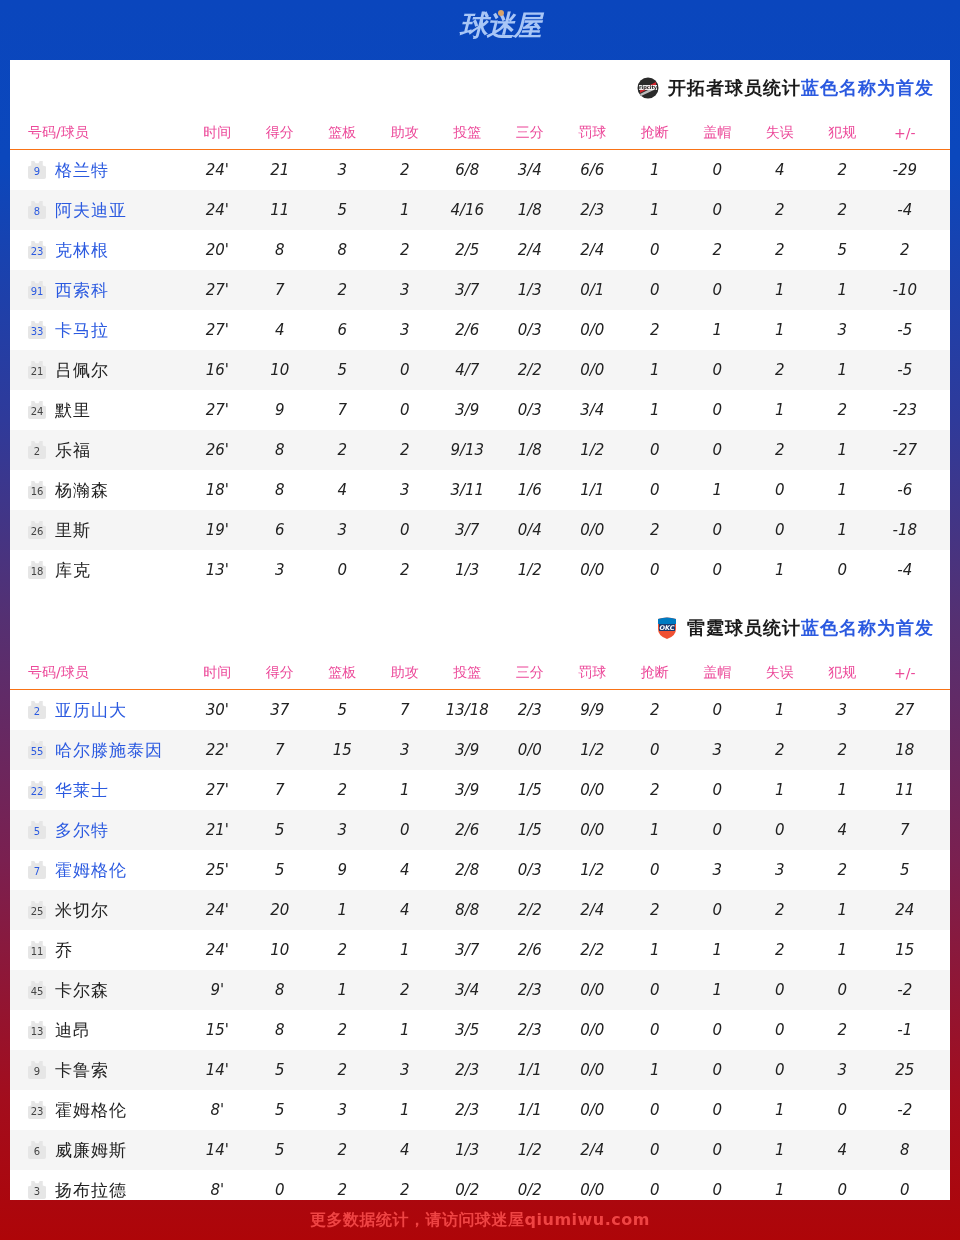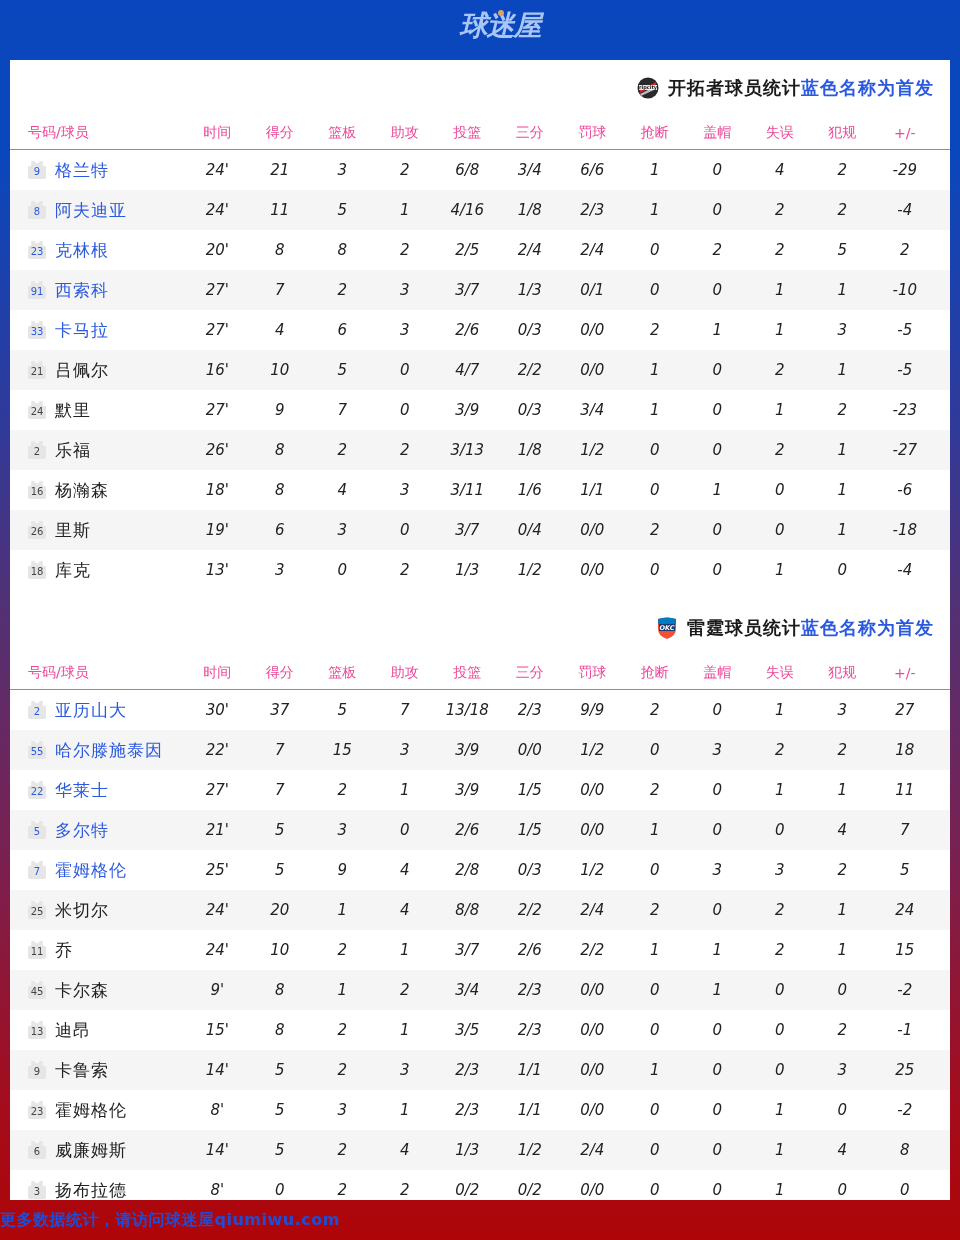--- a/index.html
+++ b/index.html
@@ -63,22 +63,22 @@
     margin-right: 9px;
     clip-path: polygon(18% 0, 35% 0, 42% 12%, 58% 12%, 65% 0, 82% 0, 82% 25%, 100% 30%, 100% 100%, 0 100%, 0 30%, 18% 25%);
     border-radius: 2px;
     padding-top: 2px;
   }
   .jersey.starter { color: #2b5ae0; }
   .pname { font-size: 17px; color: #222; font-style: normal; letter-spacing: 1px; }
   .pname.starter { color: #2b5ae0; }
   .footer {
     position: absolute; top: 1200px; left: 0; width: 960px; height: 40px;
-    display: flex; align-items: center; justify-content: flex-start;
-    color: #1d4ed8; font-size: 16px; font-weight: bold; letter-spacing: 0.5px;
+    display: flex; align-items: center; justify-content: center;
+    color: #ef4444; font-size: 16px; font-weight: bold; letter-spacing: 0.5px;
   }
   .spacer { height: 10px; }
 </style>
 </head>
 <body>
 
 <div class="header">
   <div class="brand">
     <span>球迷屋</span>
     <span class="dot"></span>
@@ -245,21 +245,21 @@
       </div>
       <div class="row alt">
         <div class="c-player">
           <span class="jersey">2</span>
           <span class="pname">乐福</span>
         </div>
         <div class="c">26'</div>
         <div class="c">8</div>
         <div class="c">2</div>
         <div class="c">2</div>
-        <div class="c">3/13</div>
+        <div class="c">9/13</div>
         <div class="c">1/8</div>
         <div class="c">1/2</div>
         <div class="c">0</div>
         <div class="c">0</div>
         <div class="c">2</div>
         <div class="c">1</div>
         <div class="c">-27</div>
       </div>
       <div class="row">
         <div class="c-player">

